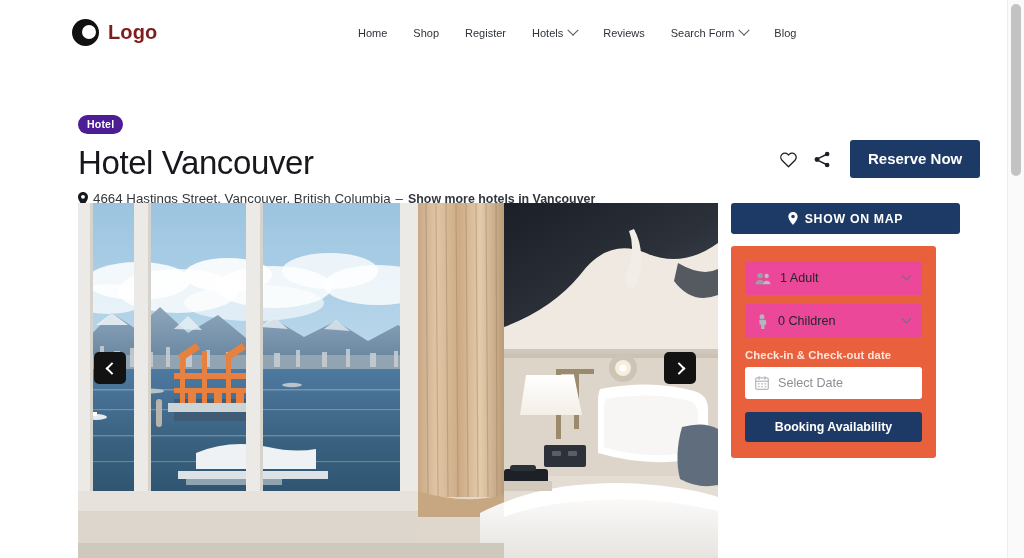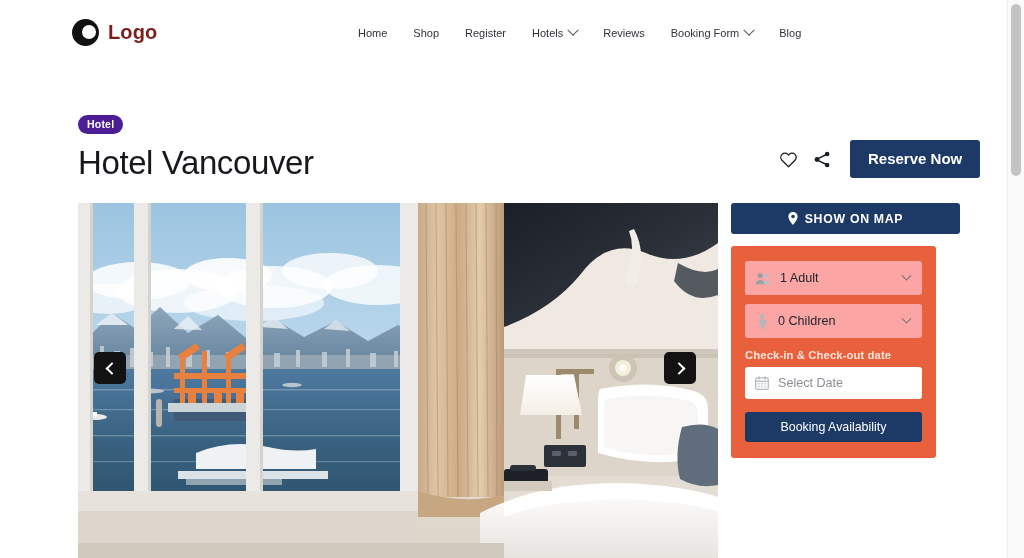--- a/index.html
+++ b/index.html
@@ -224,21 +224,21 @@
   .booking-panel {
     position: absolute;
     left: 731px; top: 246px;
     width: 205px;
     background: #e8603c;
     border-radius: 3px;
     padding: 15px 14px 16px;
   }
   .select-field {
     position: relative;
-    background: #fca5a5;
+    background: #ec4899;
     border-radius: 3px;
     height: 34px;
     display: flex;
     align-items: center;
     padding: 0 10px;
     gap: 9px;
     cursor: pointer;
     margin-bottom: 9px;
   }
   .select-field:last-of-type { margin-bottom: 0; }
@@ -279,21 +279,21 @@
   }
   .book-btn {
     margin-top: 13px;
     width: 100%;
     background: #1d3a66;
     color: #ffffff;
     border: none;
     border-radius: 3px;
     height: 30px;
     font-size: 12.4px;
-    font-weight: 400;
+    font-weight: 700;
     cursor: pointer;
     font-family: "Liberation Sans", sans-serif;
   }
   .ic { flex: none; display: block; }
 </style>
 </head>
 <body>
 
 <div class="page">
   <div class="viewport">
@@ -316,32 +316,40 @@
           <span>Register</span>
         </div>
         <div class="nav-item">
           <span>Hotels</span>
           <i class="chev"></i>
         </div>
         <div class="nav-item">
           <span>Reviews</span>
         </div>
         <div class="nav-item">
-          <span>Booking Form</span>
+          <span>Search Form</span>
           <i class="chev"></i>
         </div>
         <div class="nav-item">
           <span>Blog</span>
         </div>
       </nav>
     </div>
 
     <div class="hotel-head">
       <span class="badge">Hotel</span>
       <h1 class="hotel-title">Hotel Vancouver</h1>
+      <div class="hotel-address">
+        <svg class="pin-dark" viewBox="0 0 10 14">
+          <path d="M5 0C2.24 0 0 2.2 0 4.9 0 8.6 5 14 5 14s5-5.4 5-9.1C10 2.2 7.76 0 5 0zm0 6.8a1.95 1.95 0 1 1 0-3.9 1.95 1.95 0 0 1 0 3.9z" fill="#16181d"></path>
+        </svg>
+        <span>4664 Hastings Street, Vancouver, British Columbia</span>
+        <span class="addr-sep">–</span>
+        <span class="addr-link">Show more hotels in Vancouver</span>
+      </div>
     </div>
 
     <div class="hotel-actions">
       <span class="icon-btn">
         <svg width="19" height="17" viewBox="0 0 24 22" class="ic">
           <path d="M12 20.3 3.6 12c-2.1-2.1-2.1-5.5 0-7.6a5.4 5.4 0 0 1 7.6 0l.8.8.8-.8a5.4 5.4 0 0 1 7.6 0c2.1 2.1 2.1 5.5 0 7.6L12 20.3z" fill="none" stroke="#1b2026" stroke-width="1.7" stroke-linejoin="round"></path>
         </svg>
       </span>
       <span class="icon-btn">
         <svg width="17" height="17" viewBox="0 0 20 20" class="ic">

